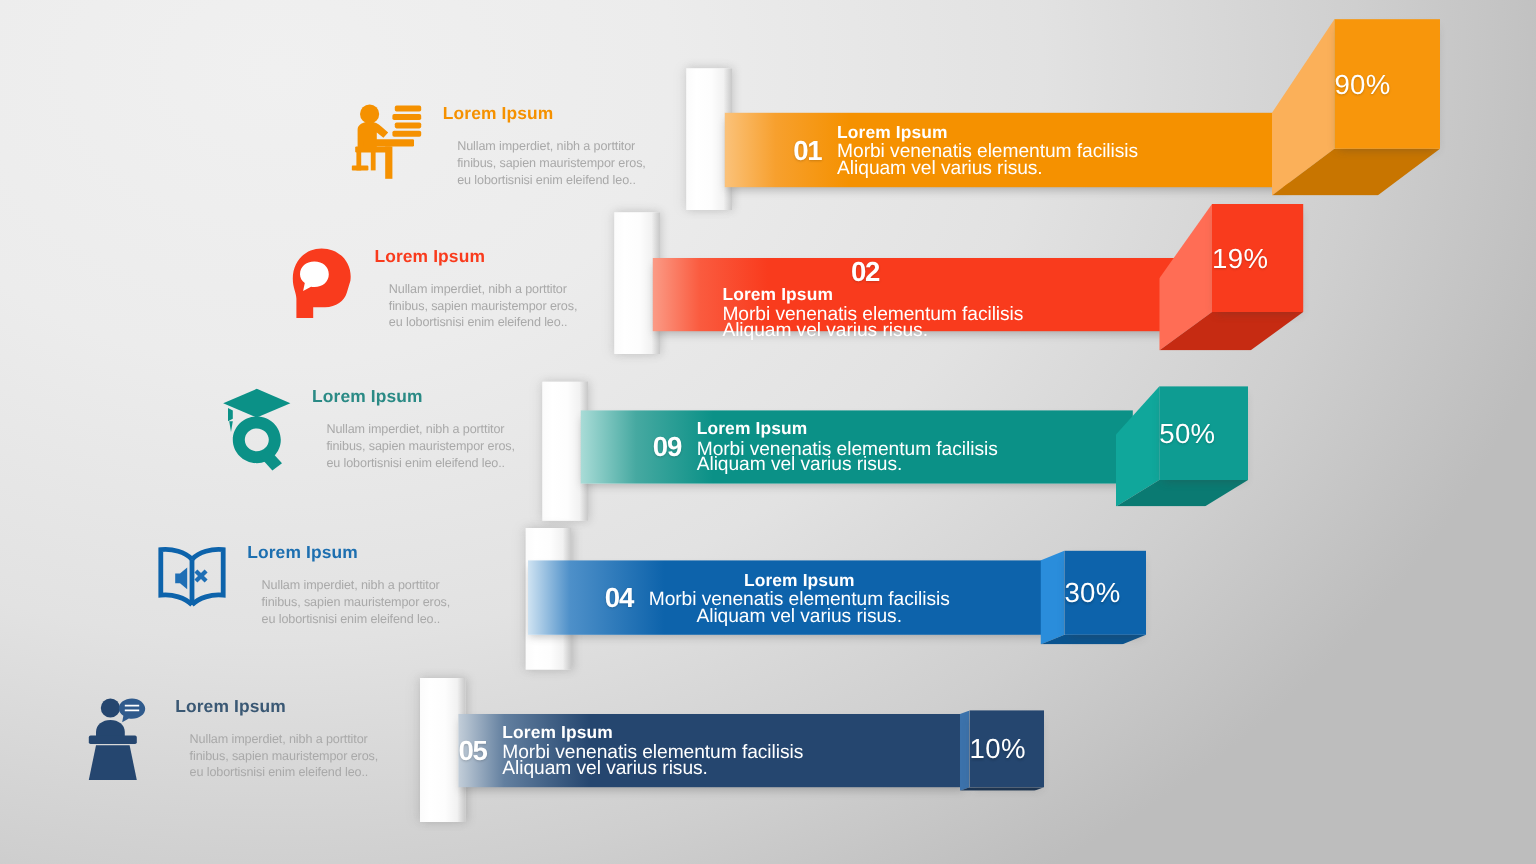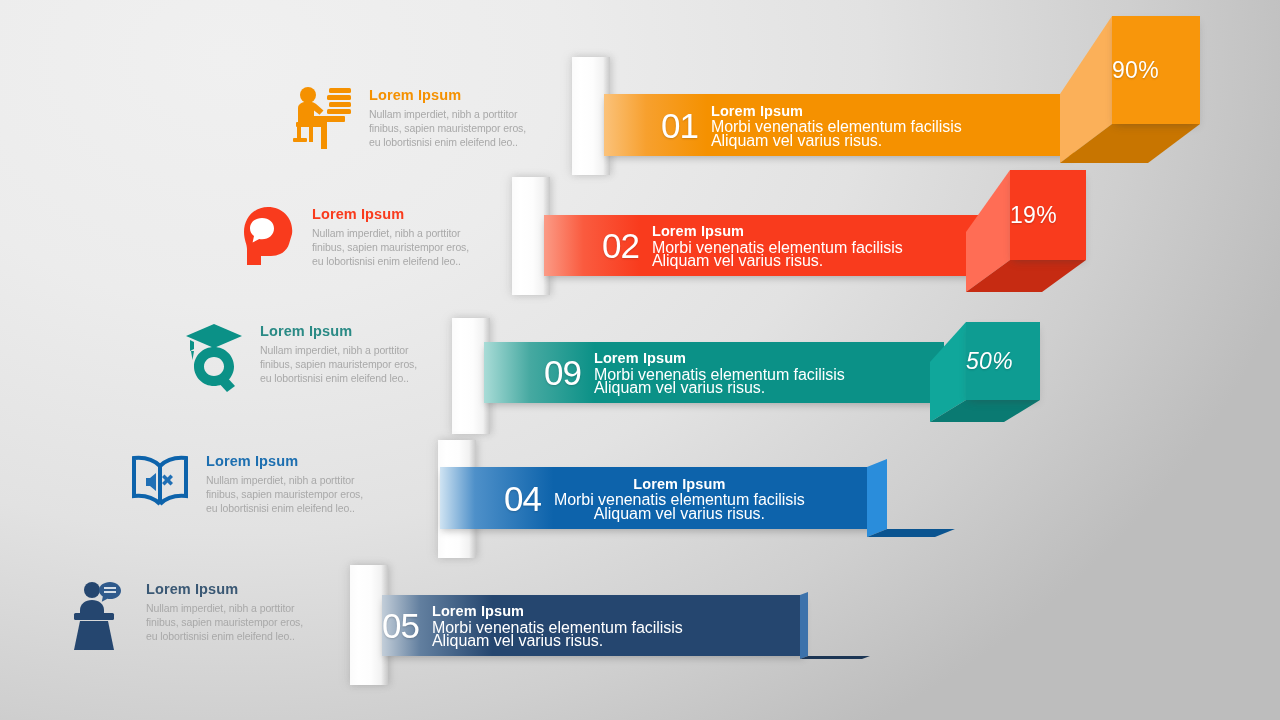--- a/index.html
+++ b/index.html
@@ -16,21 +16,21 @@
   }
 
   
   .info{position:absolute;display:flex;align-items:flex-start;gap:14px;}
   .icon-wrap{flex:0 0 auto;display:block;}
   .info-text{padding-top:2px;}
   .info-title{
     font-size:14.5px;font-weight:bold;letter-spacing:.1px;margin:0 0 4px 0;line-height:1;
   }
   .info-body{
-    font-size:10.5px;line-height:14.4px;color:#a9a9a9;margin:0;white-space:pre-line;
+    font-size:10.5px;line-height:14.4px;color:#a9a9a9;margin:12px;white-space:pre-line;
     letter-spacing:-0.1px;
   }
 
   
   .fold{
     position:absolute;
     background:linear-gradient(90deg,#fbfbfb 0%,#ffffff 22%,#fdfdfd 55%,#f1f1f1 82%,#e3e3e3 100%);
     box-shadow:2px 0 7px rgba(90,90,90,.22), -3px 0 9px rgba(120,120,120,.13);
   }
   .fold::after{
@@ -39,21 +39,21 @@
   }
 
   
   .row{position:absolute;}
   .bar{
     position:absolute;display:flex;align-items:center;
     box-shadow:0 4px 7px -2px rgba(70,70,70,.33);
   }
   .bar-inner{display:flex;align-items:center;height:100%;}
   .num{
-    font-size:35px;font-weight:normal;color:#ffffff;line-height:1;
+    font-size:23px;font-weight:bold;color:#ffffff;line-height:1;
     letter-spacing:-1px;margin-right:13px;
     text-shadow:0 1px 2px rgba(0,0,0,.18);
   }
   .bar-texts{color:#ffffff;}
   .bar-title{font-size:14.5px;font-weight:bold;line-height:1.15;margin:0 0 1px 0;letter-spacing:.1px;}
   .bar-sub{font-size:16px;line-height:13.5px;margin:0;white-space:pre-line;letter-spacing:-0.05px;}
 
   
   .head{position:absolute;}
   .head-face{
@@ -139,21 +139,21 @@
 finibus, sapien mauristempor eros,
 eu lobortisnisi enim eleifend leo..</p>
     </div>
   </div>
 
   <div class="fold" style="left:512px;top:177px;width:38px;height:118px;"></div>
 
   <div class="row">
     <div class="bar" style="left:544px;top:215px;width:436px;height:61px;
                 background:linear-gradient(90deg,#fb9b86 0%,#fa5b3f 9%,#f93b1d 22%,#f93b1d 100%);">
-      <div class="bar-inner" style="padding-left:58px;">
+      <div class="bar-inner" style="padding-left:58px;flex-direction:column;">
         <span class="num">02</span>
         <div class="bar-texts">
           <p class="bar-title">Lorem Ipsum</p>
           <p class="bar-sub">Morbi venenatis elementum facilisis
 Aliquam vel varius risus.</p>
         </div>
       </div>
     </div>
     <div class="head" style="left:966px;top:170px;width:120px;height:122px;">
       <div class="head-bevel" style="left:0;top:0;width:44px;height:122px;background:#ff6d55;
@@ -193,21 +193,21 @@
                 background:linear-gradient(90deg,#a9dcd7 0%,#46a9a1 10%,#0b9187 24%,#0b9187 100%);">
       <div class="bar-inner" style="padding-left:60px;">
         <span class="num">09</span>
         <div class="bar-texts">
           <p class="bar-title">Lorem Ipsum</p>
           <p class="bar-sub">Morbi venenatis elementum facilisis
 Aliquam vel varius risus.</p>
         </div>
       </div>
     </div>
-    <div class="head" style="left:930px;top:322px;width:110px;height:100px;font-style:italic;">
+    <div class="head" style="left:930px;top:322px;width:110px;height:100px;">
       <div class="head-bevel" style="left:0;top:0;width:36px;height:100px;background:#10a79b;
                   clip-path:polygon(0 40px,36px 0,36px 78px,0 100px);"></div>
       <div class="head-bottom" style="left:0;top:0;width:110px;height:100px;background:#0a7a72;
                   clip-path:polygon(0 100px,36px 78px,110px 78px,74px 100px);"></div>
       <div class="head-face pct" style="left:36px;top:0;width:74px;height:78px;background:#0e9c92;">
         <span>50%</span>
       </div>
     </div>
   </div>
 
@@ -245,20 +245,23 @@
           <p class="bar-sub">Morbi venenatis elementum facilisis
 Aliquam vel varius risus.</p>
         </div>
       </div>
     </div>
     <div class="head" style="left:867px;top:459px;width:88px;height:78px;">
       <div class="head-bevel" style="left:0;top:0;width:20px;height:78px;background:#2a8ddb;
                   clip-path:polygon(0 8px,20px 0,20px 70px,0 78px);"></div>
       <div class="head-bottom" style="left:0;top:0;width:88px;height:78px;background:#0a5490;
                   clip-path:polygon(0 78px,20px 70px,88px 70px,68px 78px);"></div>
+      <div class="head-face pct" style="left:20px;top:0;width:68px;height:70px;background:#0d63ab;">
+        <span>30%</span>
+      </div>
     </div>
   </div>
 
   <div class="info" style="left:72px;top:580px;width:262px;">
     <span class="icon-wrap">
       <svg width="60" height="72" viewBox="0 0 60 72">
         <g fill="#25466f">
           <circle cx="20" cy="10" r="8"></circle>
           <path d="M8 30c0-6 5.4-10 12-10s12 4 12 10v4H8z"></path>
           <rect x="2" y="33" width="40" height="7" rx="1.5"></rect>
@@ -292,16 +295,19 @@
           <p class="bar-sub">Morbi venenatis elementum facilisis
 Aliquam vel varius risus.</p>
         </div>
       </div>
     </div>
     <div class="head" style="left:800px;top:592px;width:70px;height:67px;">
       <div class="head-bevel" style="left:0;top:0;width:8px;height:67px;background:#3c72ab;
                   clip-path:polygon(0 3px,8px 0,8px 64px,0 67px);"></div>
       <div class="head-bottom" style="left:0;top:0;width:70px;height:67px;background:#1b3554;
                   clip-path:polygon(0 67px,8px 64px,70px 64px,62px 67px);"></div>
+      <div class="head-face pct" style="left:8px;top:0;width:62px;height:64px;background:#25466f;">
+        <span>10%</span>
+      </div>
     </div>
   </div>
 
 </div>
 
 </body></html>

